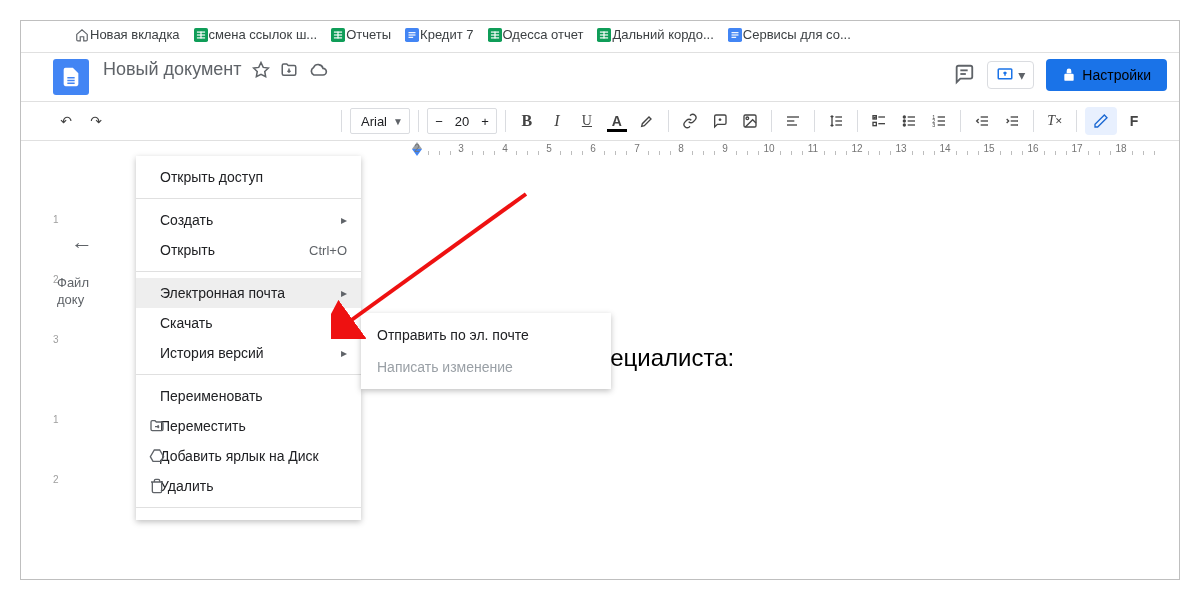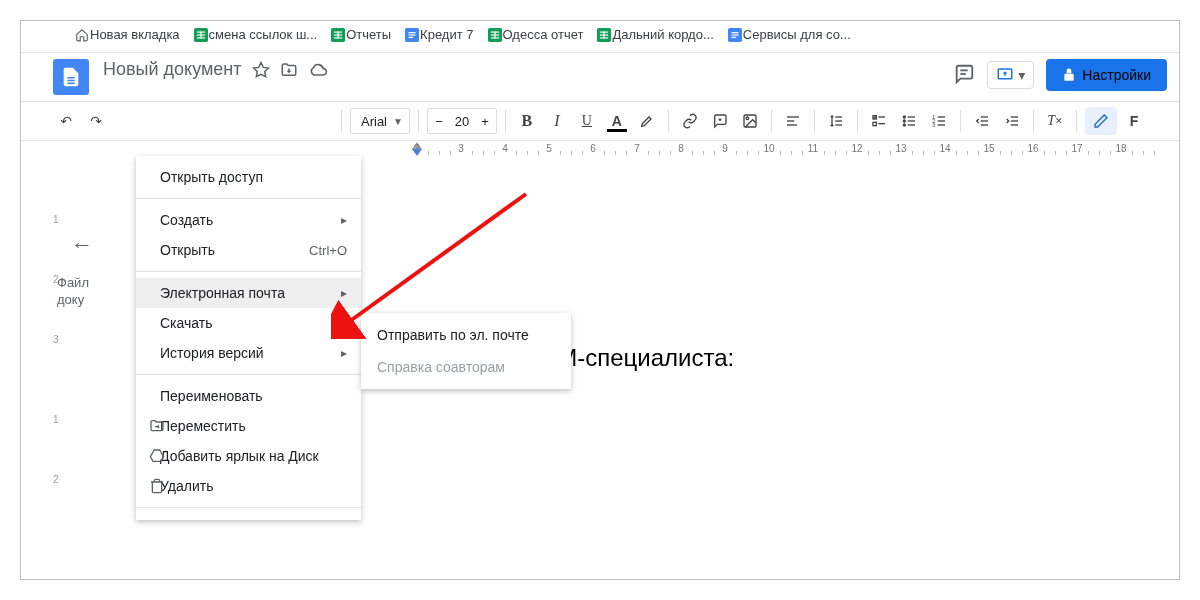--- a/index.html
+++ b/index.html
@@ -68,21 +68,21 @@
   .dropdown::-webkit-scrollbar { width:10px; }
   .dropdown::-webkit-scrollbar-thumb { background:#dadce0; border-radius:5px; }
   .dd-item { display:flex; align-items:center; padding:7px 14px 7px 24px; cursor:pointer; position:relative; color:#202124; }
   .dd-item.hover { background:#eeeeee; }
   .dd-item .shortcut { margin-left:auto; color:#5f6368; font-size:13px; }
   .dd-item .subarrow { margin-left:auto; color:#5f6368; font-size:12px; }
   .dd-item .pre-ico { position:absolute; left:12px; width:18px; height:18px; display:inline-flex; align-items:center; justify-content:center; color:#5f6368; }
   .dd-sep { height:1px; background:#e0e0e0; margin:6px 0; }
 
   
-  .submenu { position:absolute; top:292px; left:340px; width:210px; background:#fff; box-shadow:0 2px 6px rgba(0,0,0,.25); padding:6px 0; z-index:60; font-size:14px; }
+  .submenu { position:absolute; top:292px; left:340px; width:250px; background:#fff; box-shadow:0 2px 6px rgba(0,0,0,.25); padding:6px 0; z-index:60; font-size:14px; }
   .sm-item { padding:8px 16px; cursor:pointer; }
   .sm-item.disabled { color:#9aa0a6; cursor:default; }
 
   
   .arrow-svg { position:absolute; top:168px; left:310px; width:210px; height:150px; z-index:70; pointer-events:none; }
 
   .app-border { border:1px solid #bfbfbf; margin:20px; height:560px; position:relative; overflow:hidden; }
 </style>
 </head>
 <body>
@@ -475,21 +475,21 @@
             <path d="M3 6h18M8 6V4a2 2 0 0 1 2-2h4a2 2 0 0 1 2 2v2m3 0v14a2 2 0 0 1-2 2H7a2 2 0 0 1-2-2V6h14z"></path>
           </svg>
         </span>
         <span>Удалить</span>
       </div>
       <div class="dd-sep"></div>
     </div>
 
   <div class="submenu">
     <div class="sm-item">Отправить по эл. почте</div>
-    <div class="sm-item disabled">Справка соавторам</div>
+    <div class="sm-item disabled">Написать изменение</div>
   </div>
 
   <svg class="arrow-svg" viewBox="0 0 210 150">
     <defs>
         <marker id="ah" markerWidth="12" markerHeight="12" refX="2" refY="6" orient="auto">
           <path d="M0 0L12 6L0 12z" fill="#e11"></path>
         </marker>
       </defs>
     <line x1="195" y1="5" x2="15" y2="135" stroke="#e11" stroke-width="4" marker-end="url(#ah)"></line>
   </svg>

